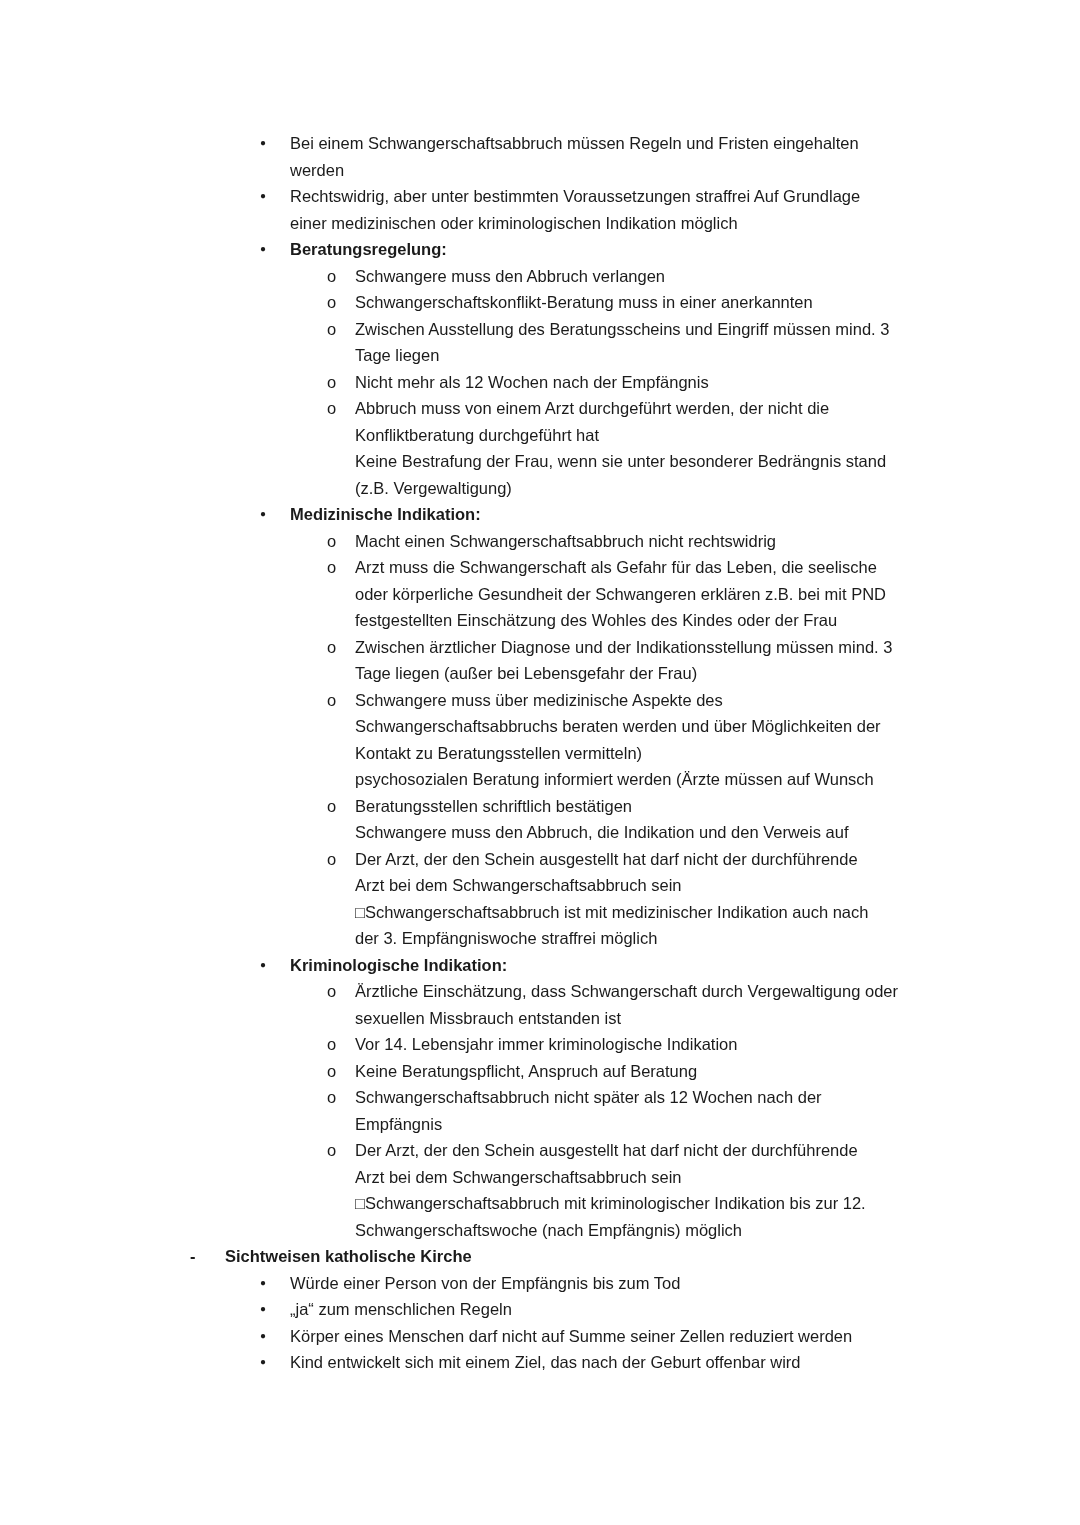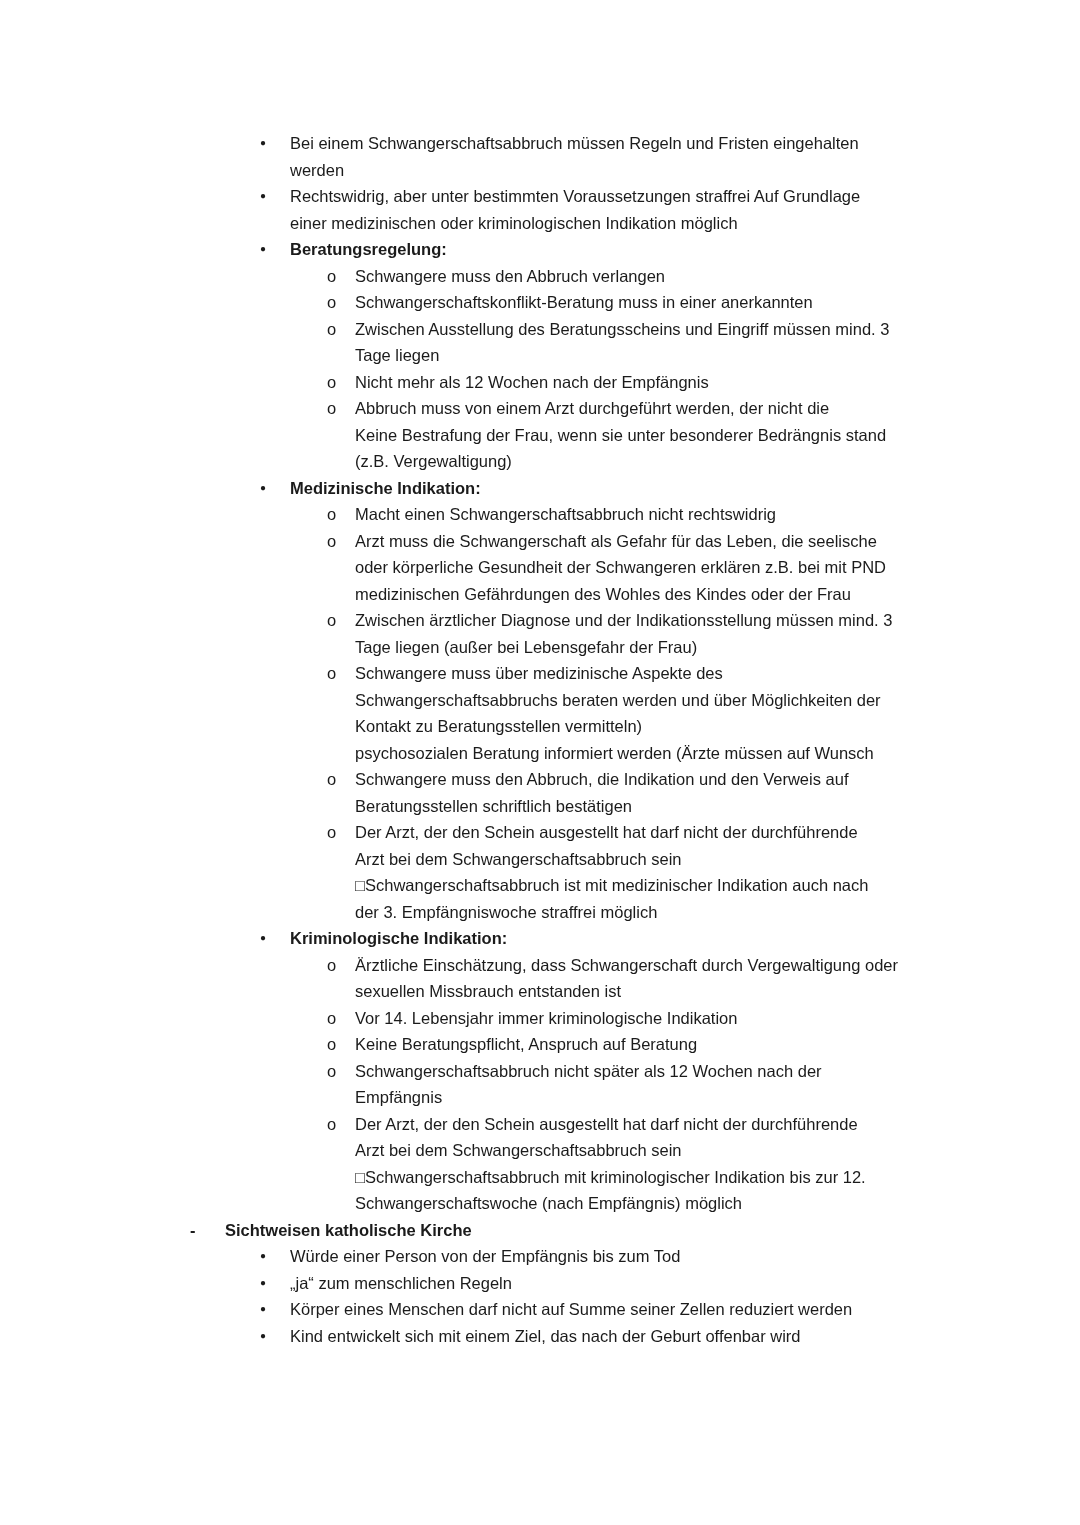--- a/index.html
+++ b/index.html
@@ -95,20 +95,21 @@
       <div class="item l2">
         <span class="marker">o</span>
         <div class="text">
           <div class="line">Nicht mehr als 12 Wochen nach der Empfängnis</div>
         </div>
       </div>
       <div class="item l2">
         <span class="marker">o</span>
         <div class="text">
           <div class="line">Abbruch muss von einem Arzt durchgeführt werden, der nicht die</div>
+          <div class="line">Konfliktberatung durchgeführt hat</div>
           <div class="line">Keine Bestrafung der Frau, wenn sie unter besonderer Bedrängnis stand</div>
           <div class="line">(z.B. Vergewaltigung)</div>
         </div>
       </div>
       <div class="item l1 bold">
         <span class="marker">●</span>
         <div class="text">
           <div class="line">Medizinische Indikation:</div>
         </div>
       </div>
@@ -116,21 +117,21 @@
         <span class="marker">o</span>
         <div class="text">
           <div class="line">Macht einen Schwangerschaftsabbruch nicht rechtswidrig</div>
         </div>
       </div>
       <div class="item l2">
         <span class="marker">o</span>
         <div class="text">
           <div class="line">Arzt muss die Schwangerschaft als Gefahr für das Leben, die seelische</div>
           <div class="line">oder körperliche Gesundheit der Schwangeren erklären z.B. bei mit PND</div>
-          <div class="line">medizinischen Gefährdungen des Wohles des Kindes oder der Frau</div>
+          <div class="line">festgestellten Einschätzung des Wohles des Kindes oder der Frau</div>
         </div>
       </div>
       <div class="item l2">
         <span class="marker">o</span>
         <div class="text">
           <div class="line">Zwischen ärztlicher Diagnose und der Indikationsstellung müssen mind. 3</div>
           <div class="line">Tage liegen (außer bei Lebensgefahr der Frau)</div>
         </div>
       </div>
       <div class="item l2">
@@ -138,22 +139,22 @@
         <div class="text">
           <div class="line">Schwangere muss über medizinische Aspekte des</div>
           <div class="line">Schwangerschaftsabbruchs beraten werden und über Möglichkeiten der</div>
           <div class="line">Kontakt zu Beratungsstellen vermitteln)</div>
           <div class="line">psychosozialen Beratung informiert werden (Ärzte müssen auf Wunsch</div>
         </div>
       </div>
       <div class="item l2">
         <span class="marker">o</span>
         <div class="text">
+          <div class="line">Beratungsstellen schriftlich bestätigen</div>
           <div class="line">Schwangere muss den Abbruch, die Indikation und den Verweis auf</div>
-          <div class="line">Beratungsstellen schriftlich bestätigen</div>
         </div>
       </div>
       <div class="item l2">
         <span class="marker">o</span>
         <div class="text">
           <div class="line">Der Arzt, der den Schein ausgestellt hat darf nicht der durchführende</div>
           <div class="line">Arzt bei dem Schwangerschaftsabbruch sein</div>
           <div class="line">□Schwangerschaftsabbruch ist mit medizinischer Indikation auch nach</div>
           <div class="line">der 3. Empfängniswoche straffrei möglich</div>
         </div>

